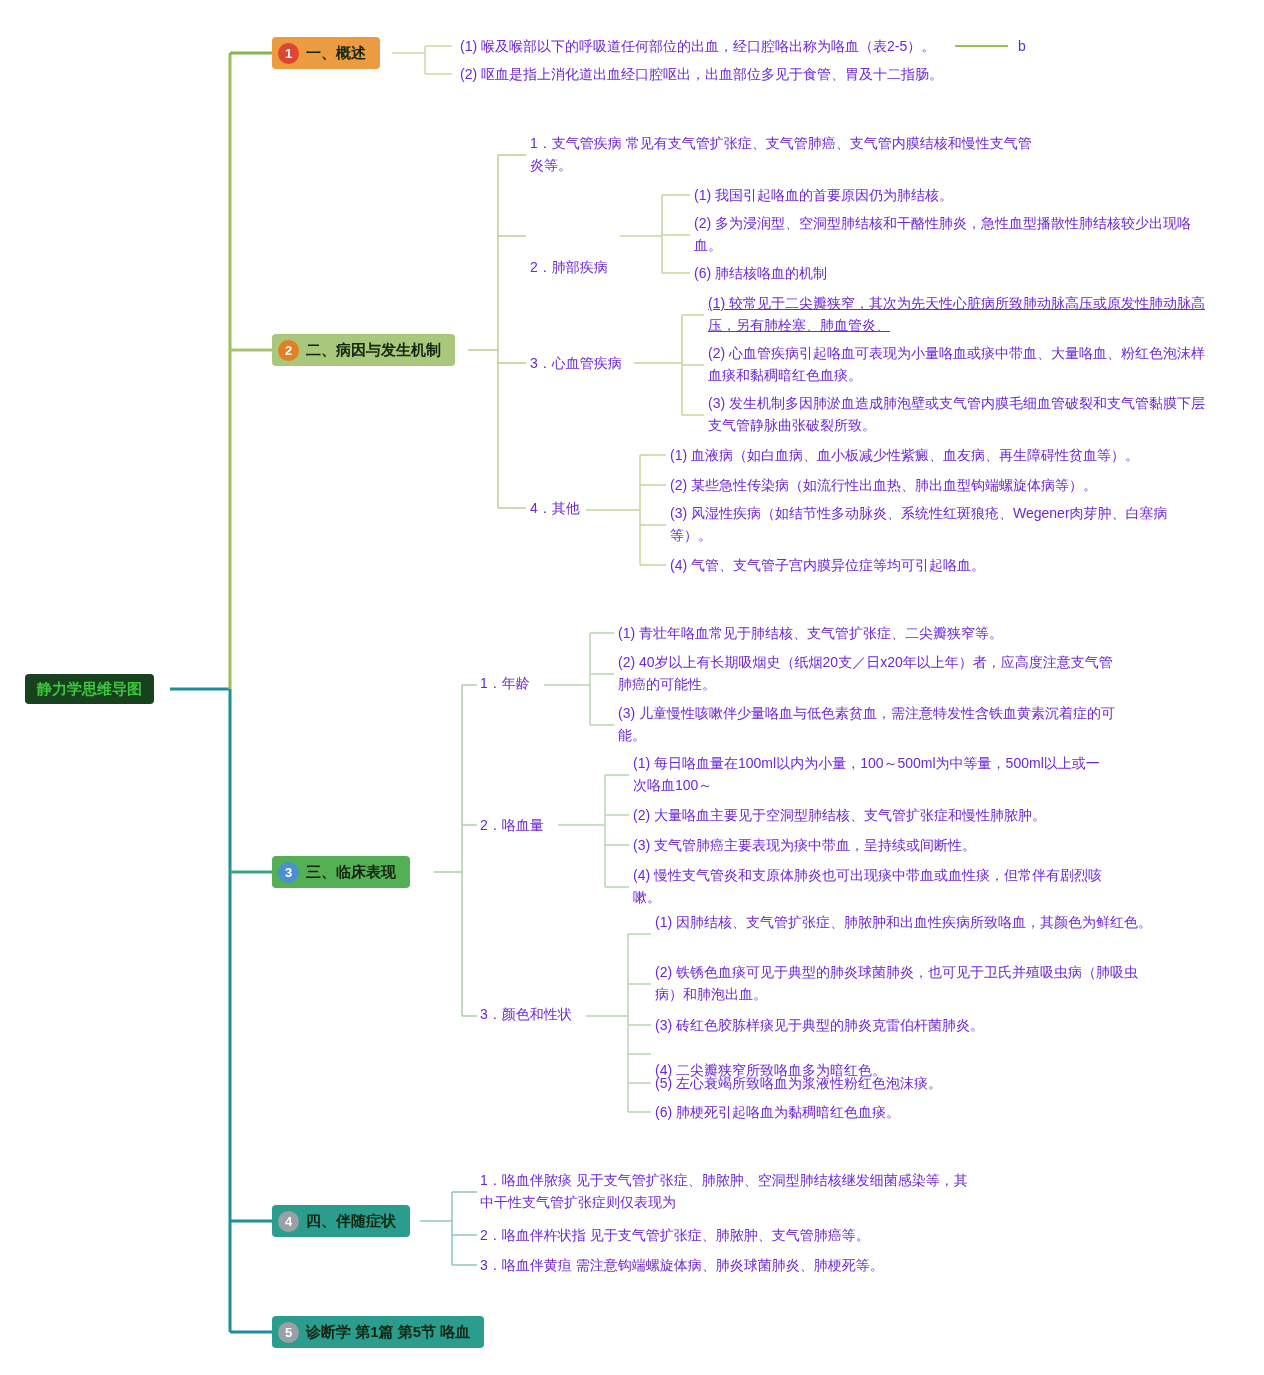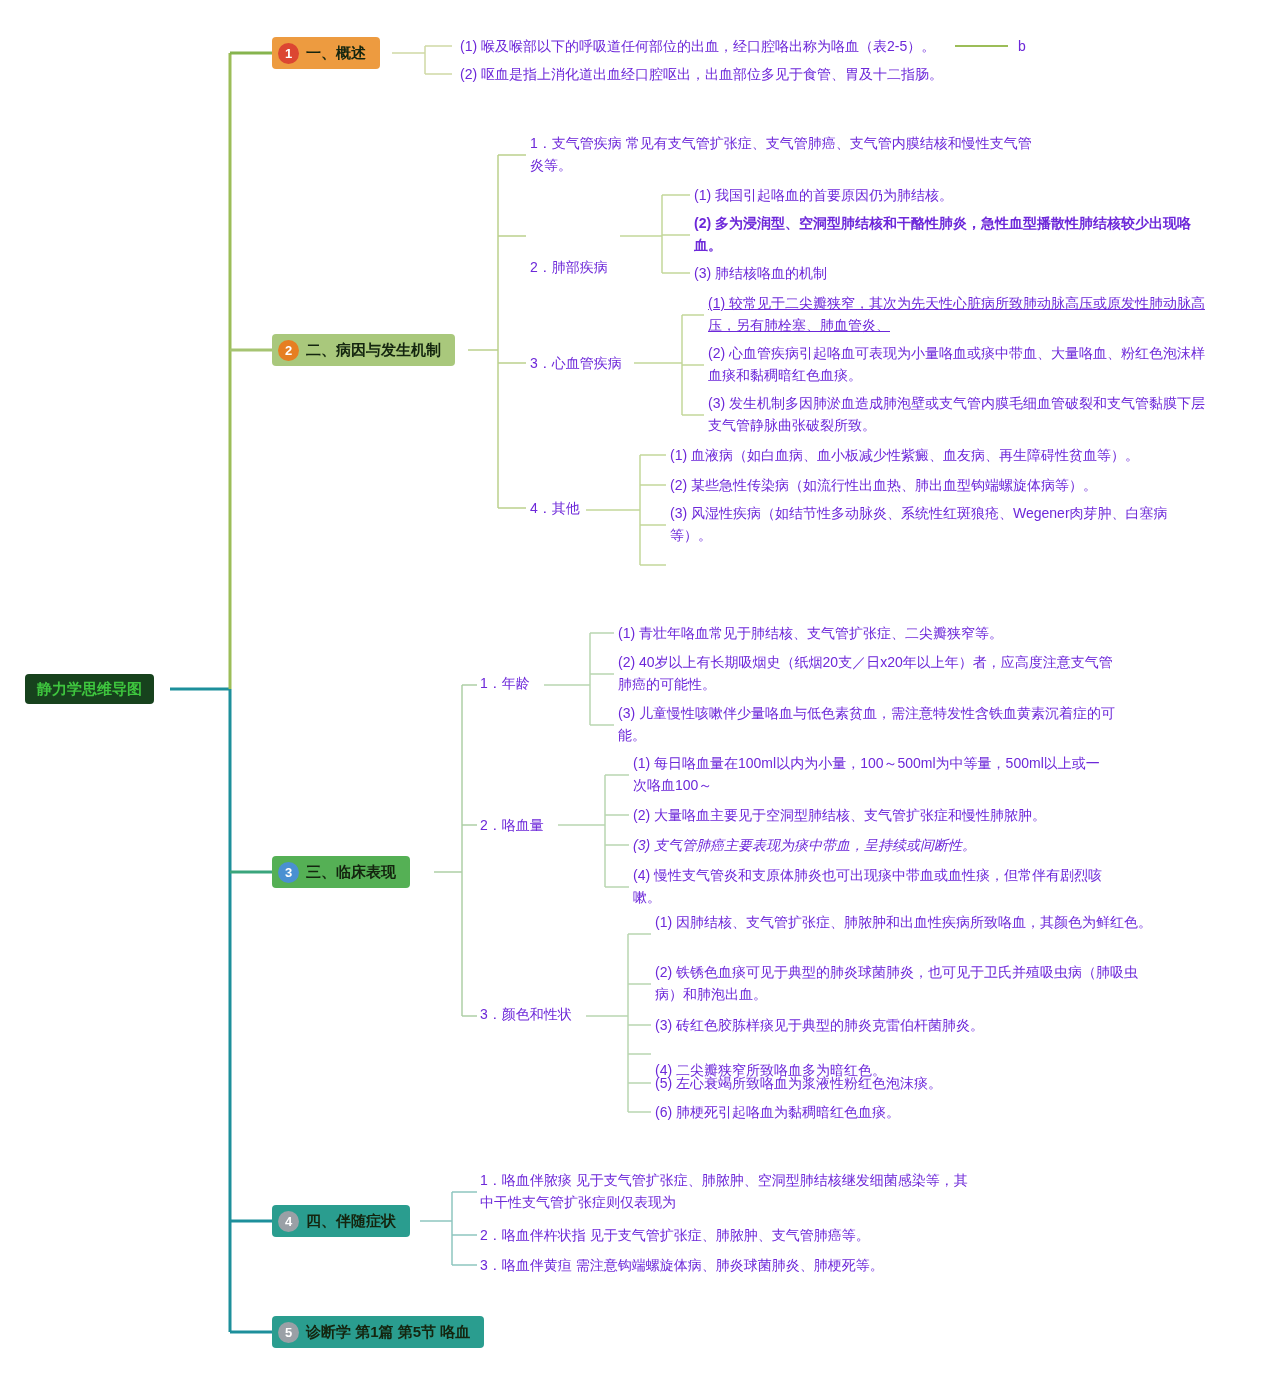--- a/index.html
+++ b/index.html
@@ -80,42 +80,43 @@
   </div>
 
   <div class="t" style="left:460px;top:36px;width:540px;">(1) 喉及喉部以下的呼吸道任何部位的出血，经口腔咯出称为咯血（表2-5）。</div>
   <div class="t" style="left:1018px;top:36px;">b</div>
   <div class="t" style="left:460px;top:64px;width:540px;">(2) 呕血是指上消化道出血经口腔呕出，出血部位多见于食管、胃及十二指肠。</div>
 
   <div class="t" style="left:530px;top:133px;width:515px;">1．支气管疾病 常见有支气管扩张症、支气管肺癌、支气管内膜结核和慢性支气管炎等。</div>
 
   <div class="t" style="left:530px;top:226px;margin-top:31px;">2．肺部疾病</div>
   <div class="t" style="left:694px;top:185px;width:520px;">(1) 我国引起咯血的首要原因仍为肺结核。</div>
-  <div class="t" style="left:694px;top:213px;width:505px;font-weight:bold;">(2) 多为浸润型、空洞型肺结核和干酪性肺炎，急性血型播散性肺结核较少出现咯血。</div>
-  <div class="t" style="left:694px;top:263px;width:520px;">(3) 肺结核咯血的机制</div>
+  <div class="t" style="left:694px;top:213px;width:505px;">(2) 多为浸润型、空洞型肺结核和干酪性肺炎，急性血型播散性肺结核较少出现咯血。</div>
+  <div class="t" style="left:694px;top:263px;width:520px;">(6) 肺结核咯血的机制</div>
 
   <div class="t" style="left:530px;top:353px;">3．心血管疾病</div>
   <div class="t" style="left:708px;top:293px;width:505px;text-decoration:underline;">(1) 较常见于二尖瓣狭窄，其次为先天性心脏病所致肺动脉高压或原发性肺动脉高压，另有肺栓塞、肺血管炎、</div>
   <div class="t" style="left:708px;top:343px;width:505px;">(2) 心血管疾病引起咯血可表现为小量咯血或痰中带血、大量咯血、粉红色泡沫样血痰和黏稠暗红色血痰。</div>
   <div class="t" style="left:708px;top:393px;width:505px;">(3) 发生机制多因肺淤血造成肺泡壁或支气管内膜毛细血管破裂和支气管黏膜下层支气管静脉曲张破裂所致。</div>
 
   <div class="t" style="left:530px;top:498px;">4．其他</div>
   <div class="t" style="left:670px;top:445px;width:560px;">(1) 血液病（如白血病、血小板减少性紫癜、血友病、再生障碍性贫血等）。</div>
   <div class="t" style="left:670px;top:475px;width:560px;">(2) 某些急性传染病（如流行性出血热、肺出血型钩端螺旋体病等）。</div>
   <div class="t" style="left:670px;top:503px;width:505px;">(3) 风湿性疾病（如结节性多动脉炎、系统性红斑狼疮、Wegener肉芽肿、白塞病等）。</div>
+  <div class="t" style="left:670px;top:555px;width:560px;">(4) 气管、支气管子宫内膜异位症等均可引起咯血。</div>
 
   <div class="t" style="left:480px;top:673px;">1．年龄</div>
   <div class="t" style="left:618px;top:623px;width:510px;">(1) 青壮年咯血常见于肺结核、支气管扩张症、二尖瓣狭窄等。</div>
   <div class="t" style="left:618px;top:652px;width:495px;">(2) 40岁以上有长期吸烟史（纸烟20支／日x20年以上年）者，应高度注意支气管肺癌的可能性。</div>
   <div class="t" style="left:618px;top:703px;width:510px;">(3) 儿童慢性咳嗽伴少量咯血与低色素贫血，需注意特发性含铁血黄素沉着症的可能。</div>
 
   <div class="t" style="left:480px;top:815px;">2．咯血量</div>
   <div class="t" style="left:633px;top:753px;width:480px;">(1) 每日咯血量在100ml以内为小量，100～500ml为中等量，500ml以上或一次咯血100～</div>
   <div class="t" style="left:633px;top:805px;width:500px;">(2) 大量咯血主要见于空洞型肺结核、支气管扩张症和慢性肺脓肿。</div>
-  <div class="t" style="left:633px;top:835px;width:500px;font-style:italic;">(3) 支气管肺癌主要表现为痰中带血，呈持续或间断性。</div>
+  <div class="t" style="left:633px;top:835px;width:500px;">(3) 支气管肺癌主要表现为痰中带血，呈持续或间断性。</div>
   <div class="t" style="left:633px;top:865px;width:490px;">(4) 慢性支气管炎和支原体肺炎也可出现痰中带血或血性痰，但常伴有剧烈咳嗽。</div>
 
   <div class="t" style="left:480px;top:1004px;">3．颜色和性状</div>
   <div class="t" style="left:655px;top:912px;width:505px;">(1) 因肺结核、支气管扩张症、肺脓肿和出血性疾病所致咯血，其颜色为鲜红色。</div>
   <div class="t" style="left:655px;top:962px;width:505px;">(2) 铁锈色血痰可见于典型的肺炎球菌肺炎，也可见于卫氏并殖吸虫病（肺吸虫病）和肺泡出血。</div>
   <div class="t" style="left:655px;top:1015px;width:520px;">(3) 砖红色胶胨样痰见于典型的肺炎克雷伯杆菌肺炎。</div>
   <div class="t" style="left:655px;top:1044px;width:520px;margin-top:16px;">(4) 二尖瓣狭窄所致咯血多为暗红色。</div>
   <div class="t" style="left:655px;top:1073px;width:520px;">(5) 左心衰竭所致咯血为浆液性粉红色泡沫痰。</div>
   <div class="t" style="left:655px;top:1102px;width:520px;">(6) 肺梗死引起咯血为黏稠暗红色血痰。</div>
 

